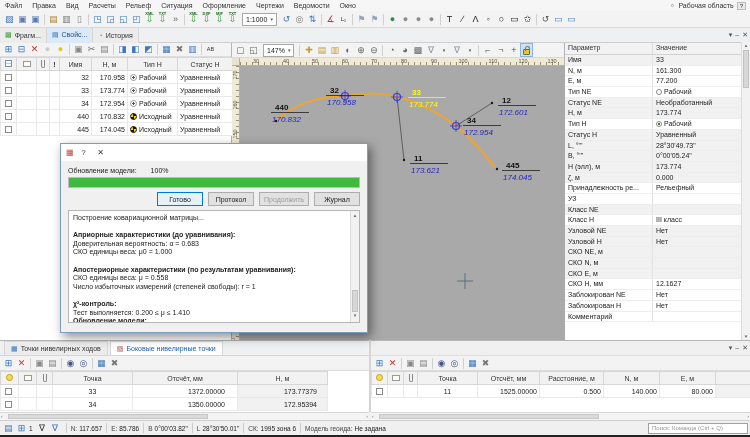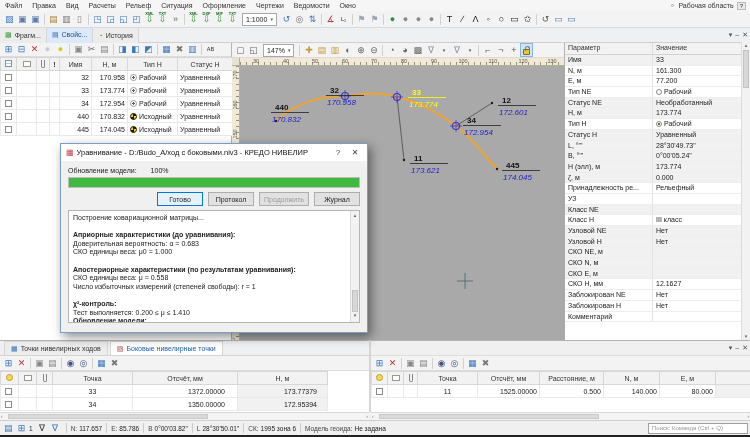--- a/index.html
+++ b/index.html
@@ -845,21 +845,20 @@
           <span class="thumb"></span>
           <span class="dn">▼</span>
         </div>
       </div>
     </div>
   </div>
 
   <div class="dialog">
     <div class="dlg-title">
       <span style="color:#c04040;font-size:8px">▦</span>
-      <span style="flex:1;overflow:hidden;white-space:nowrap">Уравнивание - D:/Budo_A/ход с боковыми.niv3 - КРЕДО НИВЕЛИР</span>
       <span class="dlg-winbtn">?</span>
       <span class="dlg-winbtn">✕</span>
     </div>
     <div class="dlg-body">
       <div class="dlg-progress-row">
         <span>Обновление модели:</span>
         <span>100%</span>
       </div>
       <div class="progress">
         <div class="fill" style="width:100%"></div>

